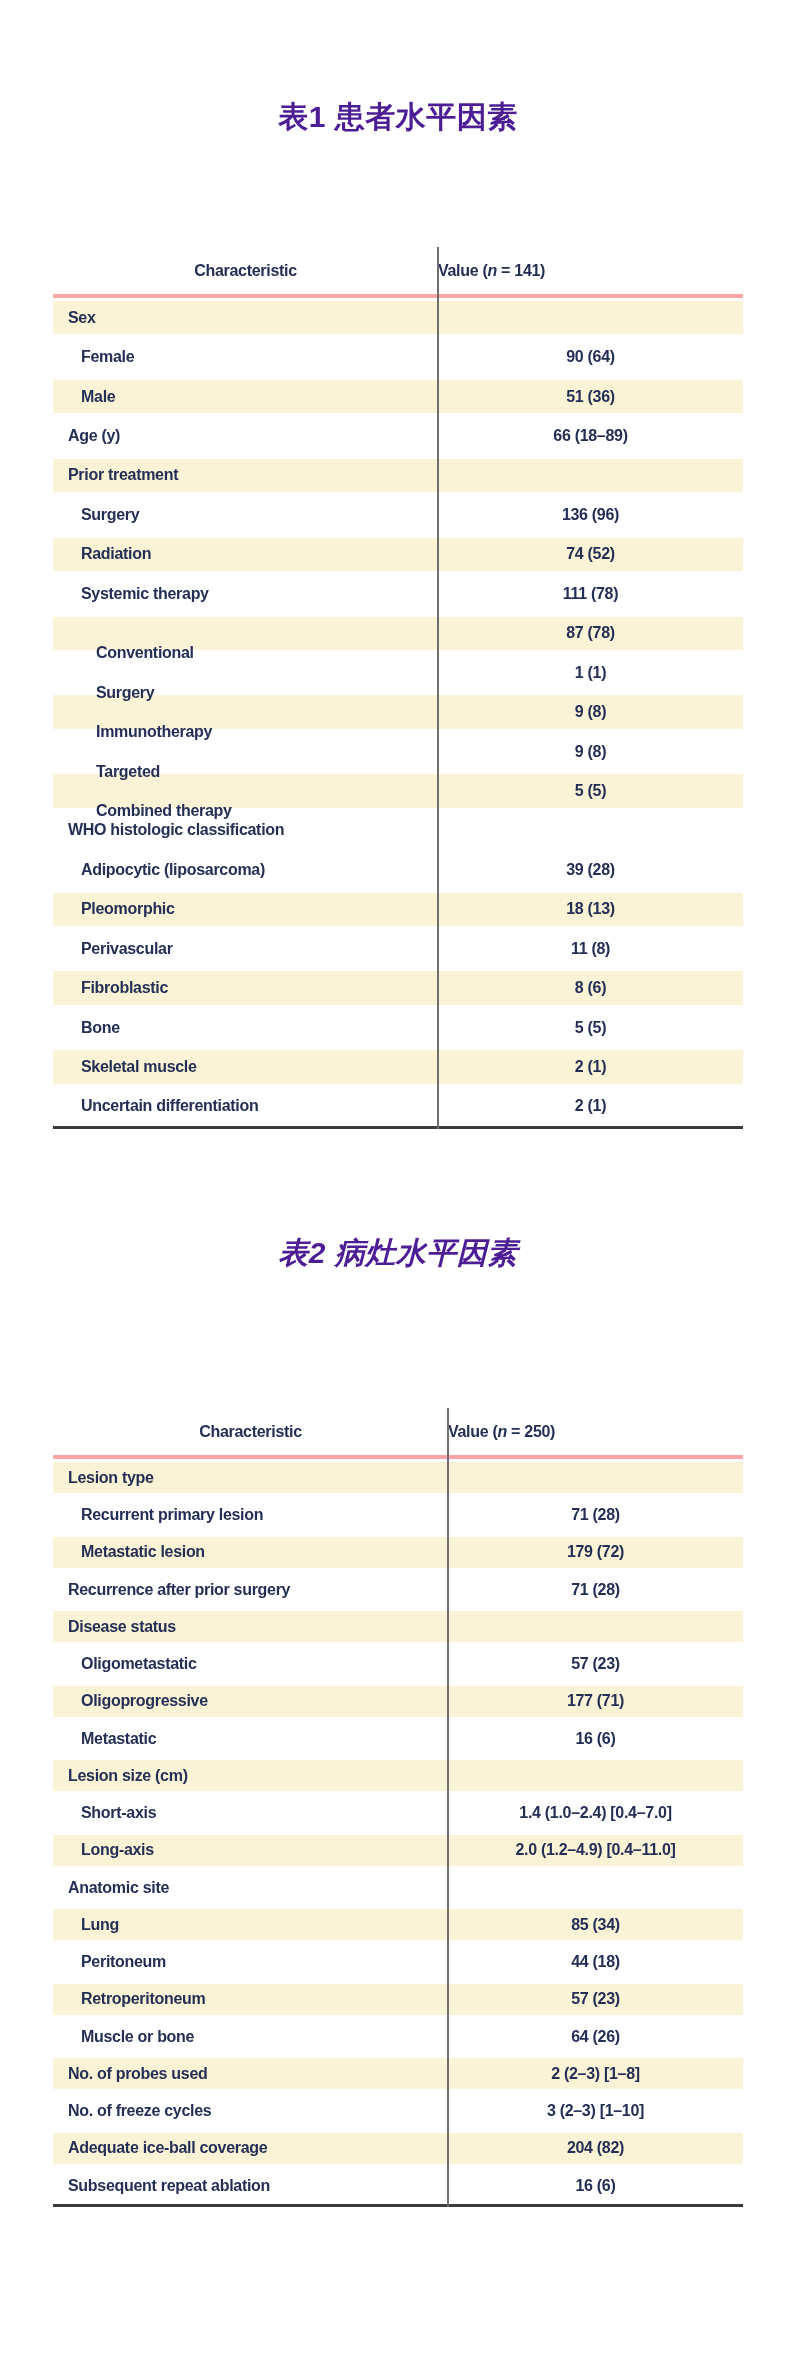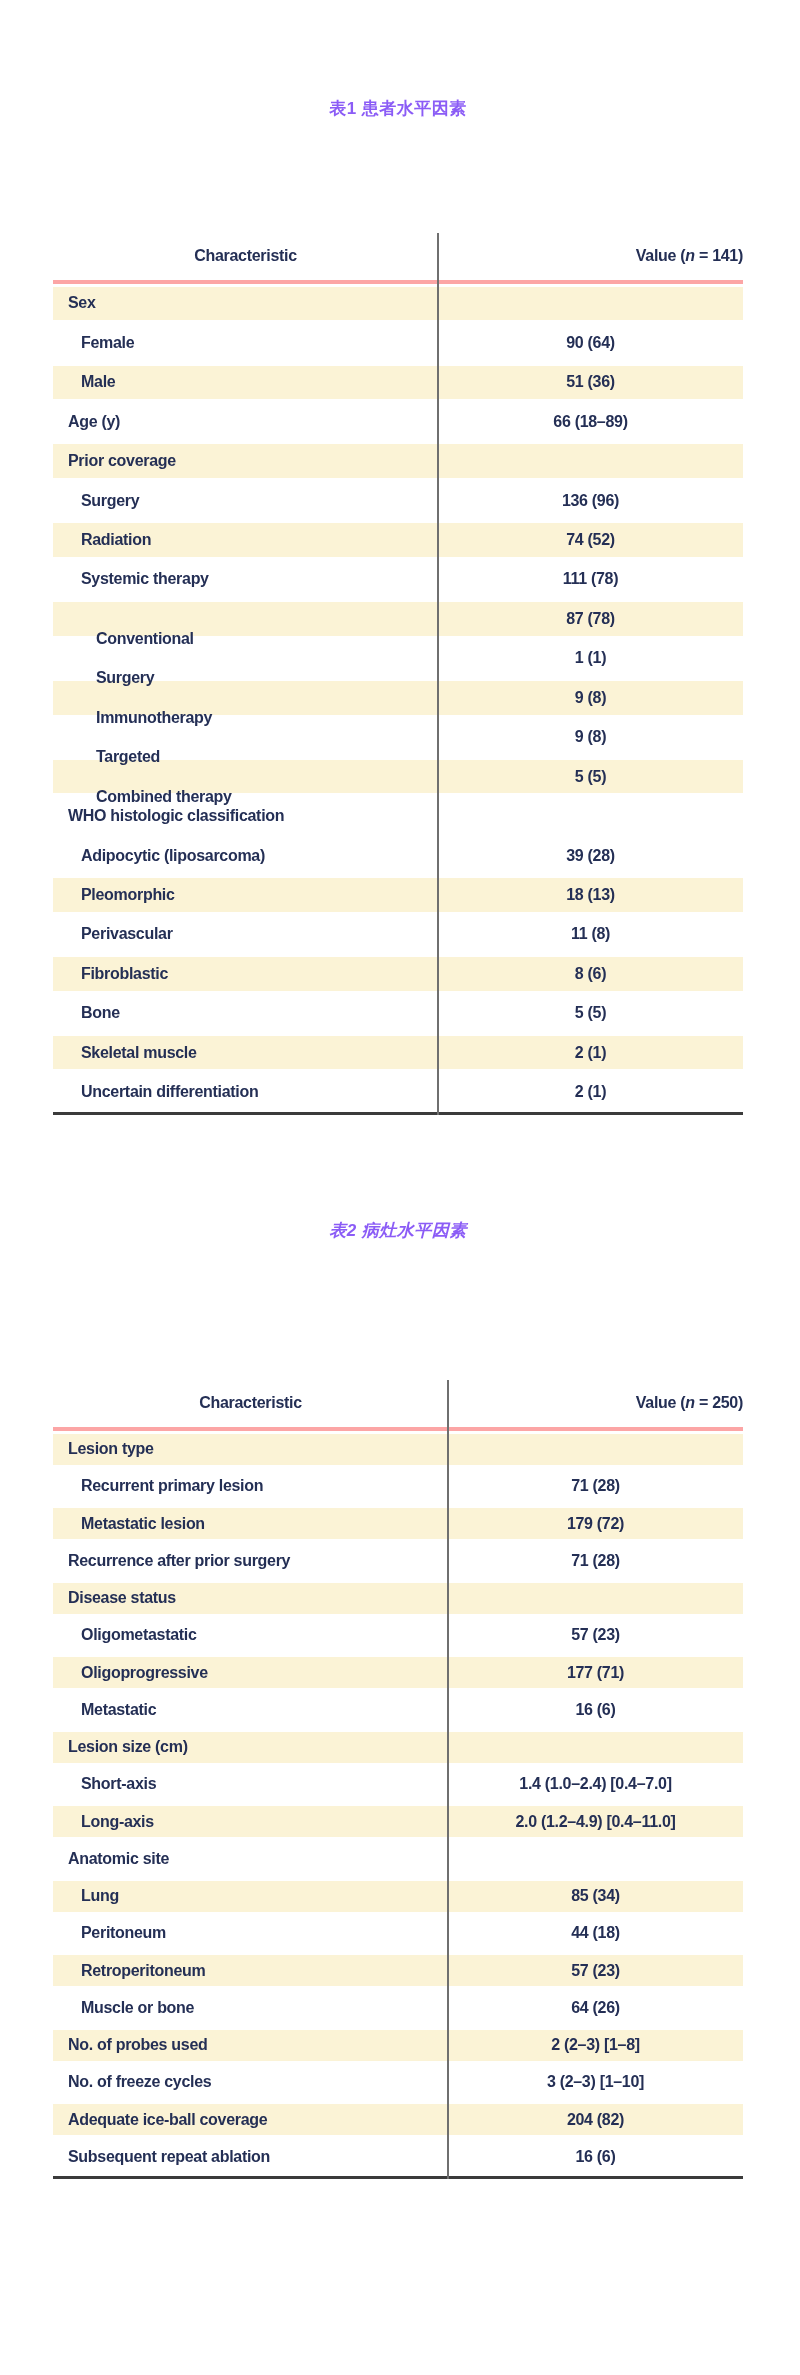--- a/index.html
+++ b/index.html
@@ -5,22 +5,22 @@
   html,body{margin:0;padding:0;background:#ffffff;}
   body{
     width:800px;height:2375px;overflow:hidden;position:relative;
     font-family:"Liberation Sans",sans-serif;
     color:#242f55;
     -webkit-font-smoothing:antialiased;
   }
   .page-title{
     width:690px;margin-left:53px;
     text-align:center;
-    font-size:17px;font-weight:700;line-height:1.1;
-    color:#8b5cf6;
+    font-size:30px;font-weight:700;line-height:1.1;
+    color:#4c1d95;
     letter-spacing:0.5px;
   }
   .title-1{padding-top:100px;}
   .title-2{margin-top:107px;font-style:italic;}
   .tbl{
     position:relative;
     margin-left:53px;width:690px;
     --lcol:385px;
   }
   .tbl.t1{margin-top:114px;}
@@ -31,21 +31,21 @@
     width:2px;background:#6f6f6f;
     z-index:2;
   }
   .thead{
     display:flex;align-items:center;
     height:47px;
     border-bottom:4px solid #fca5a5;
     font-size:16px;font-weight:700;letter-spacing:-0.3px;
   }
   .h-left{width:var(--lcol);text-align:center;}
-  .h-right{flex:1;text-align:right;padding-left:24px;}
+  .h-right{flex:1;text-align:left;}
   .h-right .nvar{font-style:italic;font-weight:700;}
   .rows{border-bottom:3px solid #3b3b3b;}
   .t1 .rows .row{height:39.45px;}
   .t2 .rows .row{height:37.25px;}
   .row{
     display:flex;align-items:center;
     font-size:16px;font-weight:700;letter-spacing:-0.3px;
     line-height:1;
   }
   .row.shaded{
@@ -85,21 +85,21 @@
       </div>
       <div class="row shaded">
         <div class="cell-label indent-1">Male</div>
         <div class="cell-value">51 (36)</div>
       </div>
       <div class="row">
         <div class="cell-label indent-0">Age (y)</div>
         <div class="cell-value">66 (18–89)</div>
       </div>
       <div class="row shaded">
-        <div class="cell-label indent-0">Prior coverage</div>
+        <div class="cell-label indent-0">Prior treatment</div>
         <div class="cell-value"></div>
       </div>
       <div class="row">
         <div class="cell-label indent-1">Surgery</div>
         <div class="cell-value">136 (96)</div>
       </div>
       <div class="row shaded">
         <div class="cell-label indent-1">Radiation</div>
         <div class="cell-value">74 (52)</div>
       </div>

